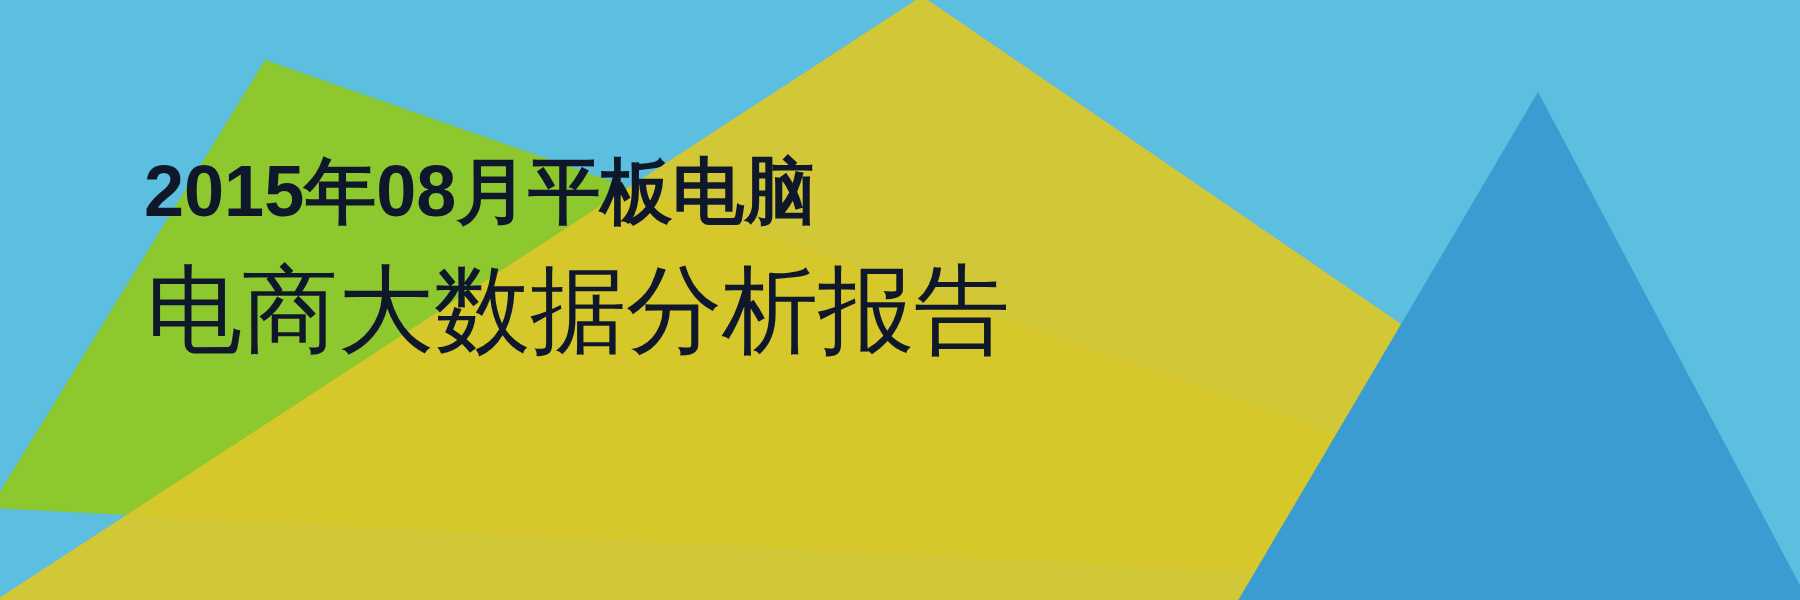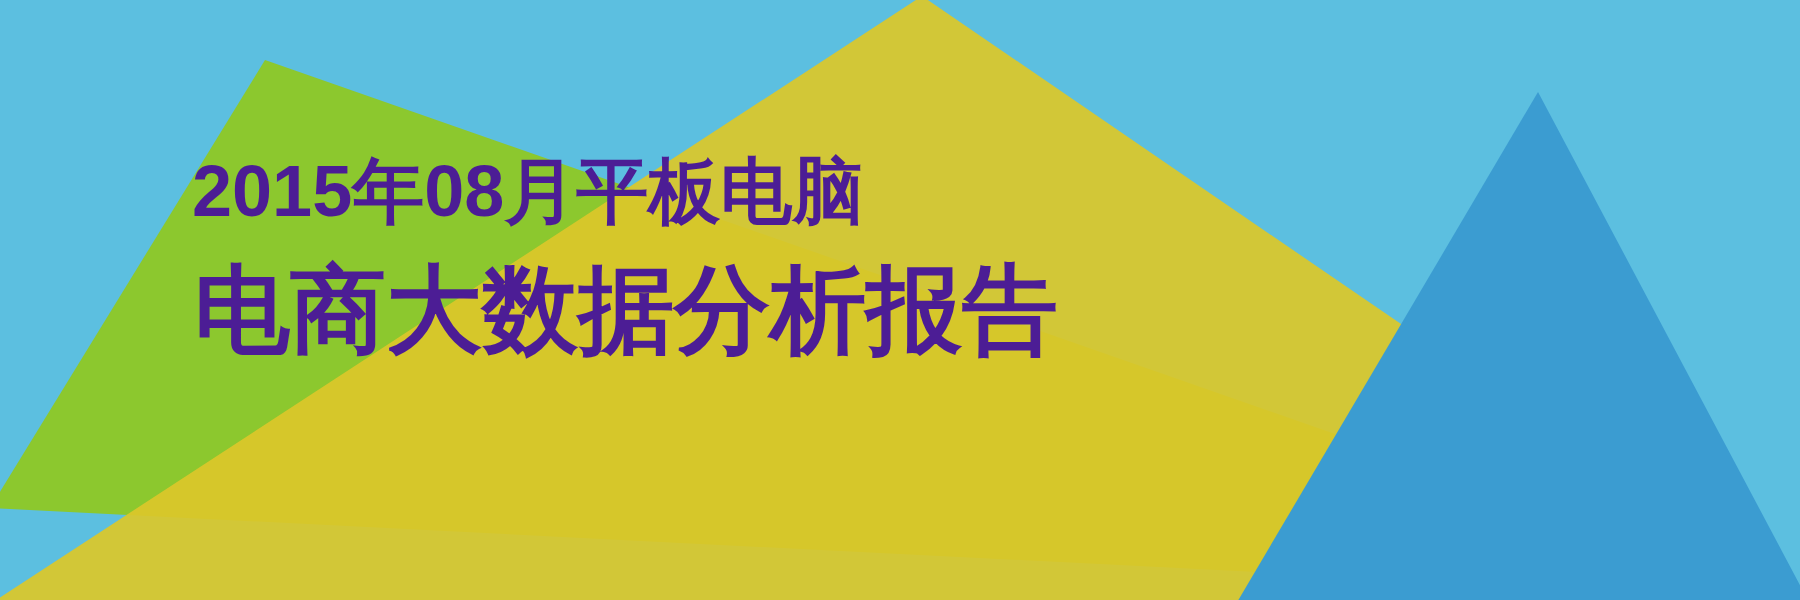--- a/index.html
+++ b/index.html
@@ -27,37 +27,36 @@
     position: absolute;
     left: 0;
     top: 0;
     width: 1800px;
     height: 600px;
     z-index: 5;
     pointer-events: none;
   }
   .title-line {
     position: absolute;
-    color: #4c1d95;
+    color: #0f172a;
     white-space: nowrap;
     line-height: 1;
     letter-spacing: 0px;
-    margin-left: 48px;
   }
   #title-line-1 {
     left: 144px;
     top: 155px;
     font-size: 72px;
     font-weight: 700;
   }
   #title-line-2 {
     left: 146px;
     top: 262px;
     font-size: 96px;
-    font-weight: 700;
+    font-weight: 400;
   }
 </style>
 </head>
 <body>
 
 <div id="banner">
 
   <svg id="bg-svg" viewBox="0 0 1800 600" preserveAspectRatio="none" aria-hidden="true">
     <rect x="0" y="0" width="1800" height="600" fill="#5cbfe0"></rect>
 

